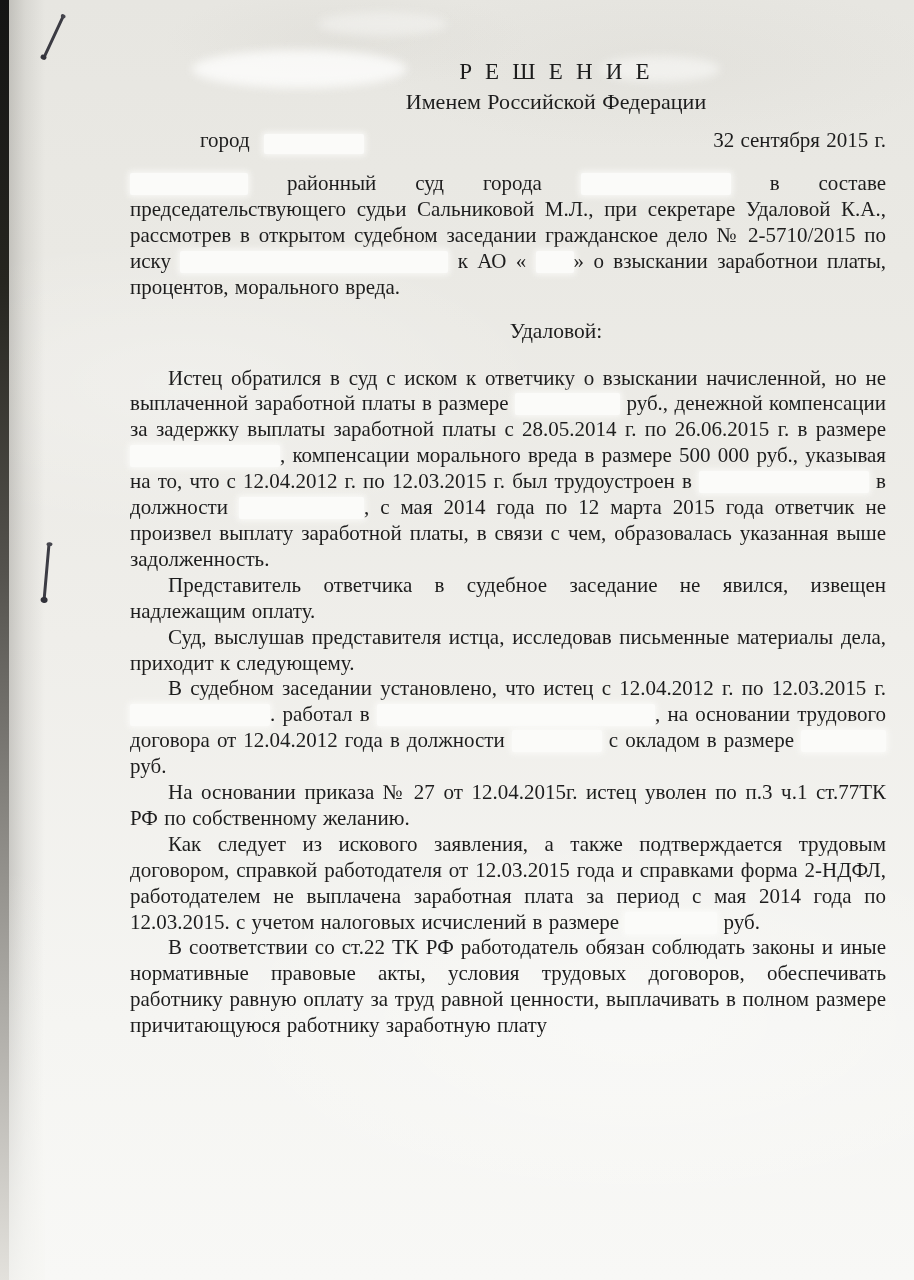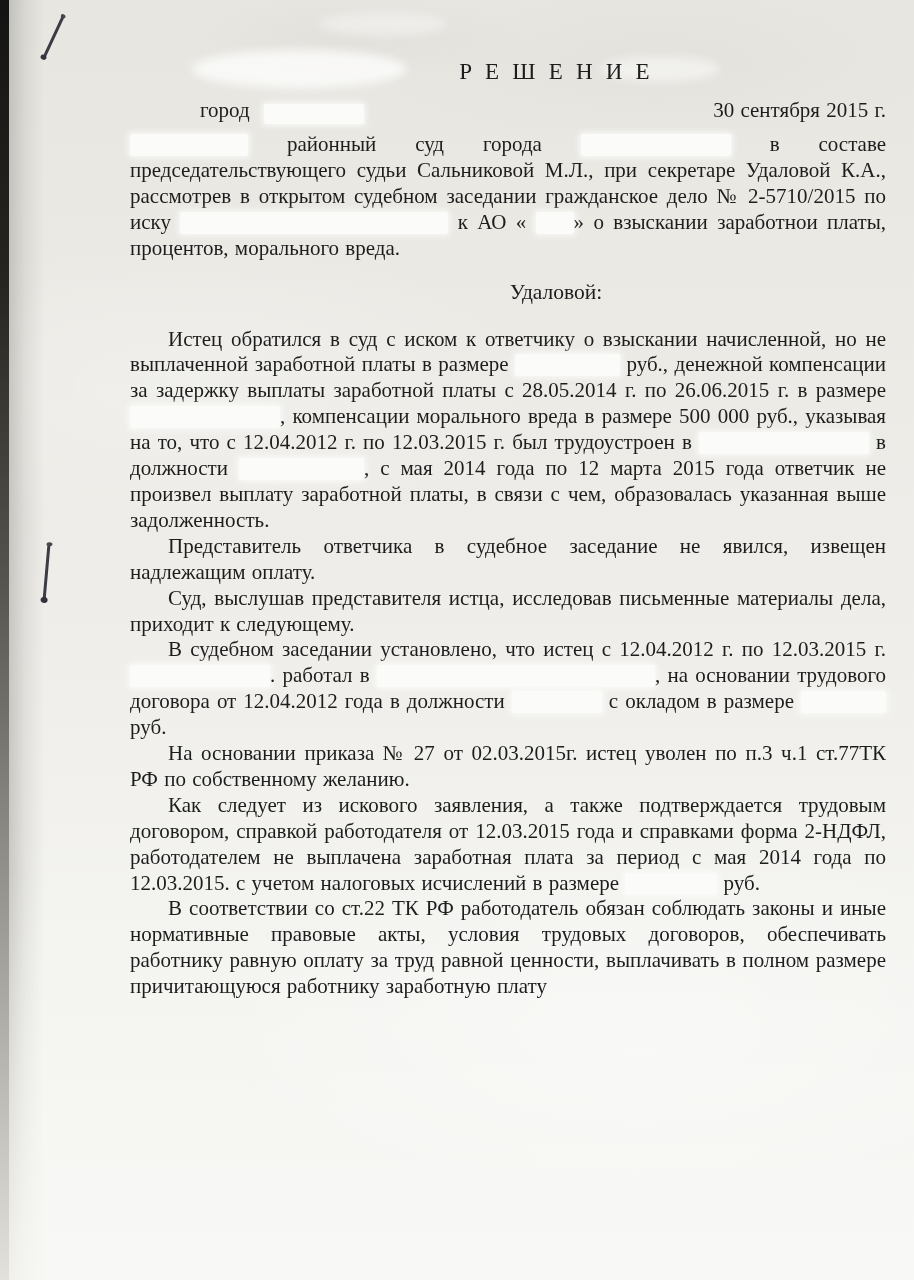--- a/index.html
+++ b/index.html
@@ -69,21 +69,21 @@
   }
   .city-date-row {
     display:flex; align-items:flex-end; margin-top:10px; line-height:28px;
   }
   .city-label { margin-left:70px; }
   .date { margin-left:auto; }
   .para {
     margin:0; text-align:justify;
   }
   .para.indent { text-indent:38px;font-family:Liberation Serif, serif; }
-  .intro { margin-top:8px; }
+  .intro { margin-top:17px; }
   .section-heading {
     text-align:center; padding-left:96px;
     margin:16px 0 21px 0; line-height:28px; font-size:21.5px;
   }
   .redact {
     display:inline-block;
     height:22px;
     background:#fbfbf9;
     border-radius:2px;
     vertical-align:-5px;
@@ -101,34 +101,35 @@
 
   <div class="smudge s1"></div>
   <div class="smudge s2"></div>
   <div class="smudge s3"></div>
 
   <div class="pen-slash"></div>
   <div class="pen-vline"></div>
 
   <div class="content">
     <div class="doc-title">Р Е Ш Е Н И Е</div>
+    <div class="doc-subtitle">Именем Российской Федерации</div>
 
     <div class="city-date-row">
       <span class="city-label">город</span>
       <span class="redact city-redact" id="city-redact" style="width: 100px;"></span>
-      <span class="date">30 сентября 2015 г.</span>
+      <span class="date">32 сентября 2015 г.</span>
     </div>
 
     <p class="para intro" id="intro-para"><span class="redact" style="width: 118px;"></span> <span>районный суд города</span> <span class="redact" style="width: 150px;"></span> <span>в составе председательствующего судьи Сальниковой М.Л., при секретаре Удаловой К.А.,  рассмотрев в открытом судебном заседании гражданское дело № 2-5710/2015 по иску</span> <span class="redact" style="width: 268px;"></span> <span>к АО «</span> <span class="redact" style="width: 38px;"></span><span>» о взыскании заработнои платы, процентов, морального вреда.</span></p>
 
     <div class="section-heading">Удаловой:</div>
 
     <div id="body-paragraphs">
         <p class="para indent"><span>Истец обратился в суд с иском к ответчику о взыскании начисленной, но не выплаченной заработной платы в размере</span> <span class="redact" style="width: 105px;"></span> <span>руб., денежной компенсации за задержку выплаты заработной платы с 28.05.2014 г. по 26.06.2015 г. в размере</span> <span class="redact" style="width: 150px;"></span><span>, компенсации морального вреда в размере 500 000 руб., указывая на то, что с 12.04.2012 г. по 12.03.2015 г. был трудоустроен в</span> <span class="redact" style="width: 170px;"></span> <span>в должности</span> <span class="redact" style="width: 125px;"></span><span>, с мая 2014 года по 12 марта 2015 года ответчик не произвел выплату заработной платы, в связи с чем, образовалась указанная выше задолженность.</span></p>
         <p class="para indent"><span>Представитель ответчика в судебное заседание не явился, извещен надлежащим оплату.</span></p>
         <p class="para indent"><span>Суд, выслушав представителя истца, исследовав письменные материалы дела, приходит к следующему.</span></p>
         <p class="para indent"><span>В судебном заседании установлено, что истец с 12.04.2012 г. по 12.03.2015 г.</span> <span class="redact" style="width: 140px;"></span><span>. работал в</span> <span class="redact" style="width: 278px;"></span><span>, на основании трудового договора от 12.04.2012 года в должности</span> <span class="redact" style="width: 90px;"></span> <span>с окладом в размере</span> <span class="redact" style="width: 85px;"></span> <span>руб.</span></p>
-        <p class="para indent"><span>На основании приказа № 27 от 02.03.2015г. истец уволен по п.3 ч.1 ст.77ТК РФ по собственному желанию.</span></p>
+        <p class="para indent"><span>На основании приказа № 27 от 12.04.2015г. истец уволен по п.3 ч.1 ст.77ТК РФ по собственному желанию.</span></p>
         <p class="para indent"><span>Как следует из искового заявления, а также подтверждается трудовым договором, справкой работодателя от 12.03.2015 года и справками форма 2-НДФЛ, работодателем не выплачена заработная плата за период с мая 2014 года по 12.03.2015. с учетом налоговых исчислений в размере</span> <span class="redact" style="width: 92px;"></span> <span>руб.</span></p>
         <p class="para indent"><span>В соответствии со ст.22 ТК РФ работодатель обязан соблюдать законы и иные нормативные правовые акты, условия трудовых договоров, обеспечивать работнику равную оплату за труд равной ценности, выплачивать в полном размере причитающуюся работнику заработную плату</span></p>
       </div>
   </div>
 </div>
 
 </body></html>

